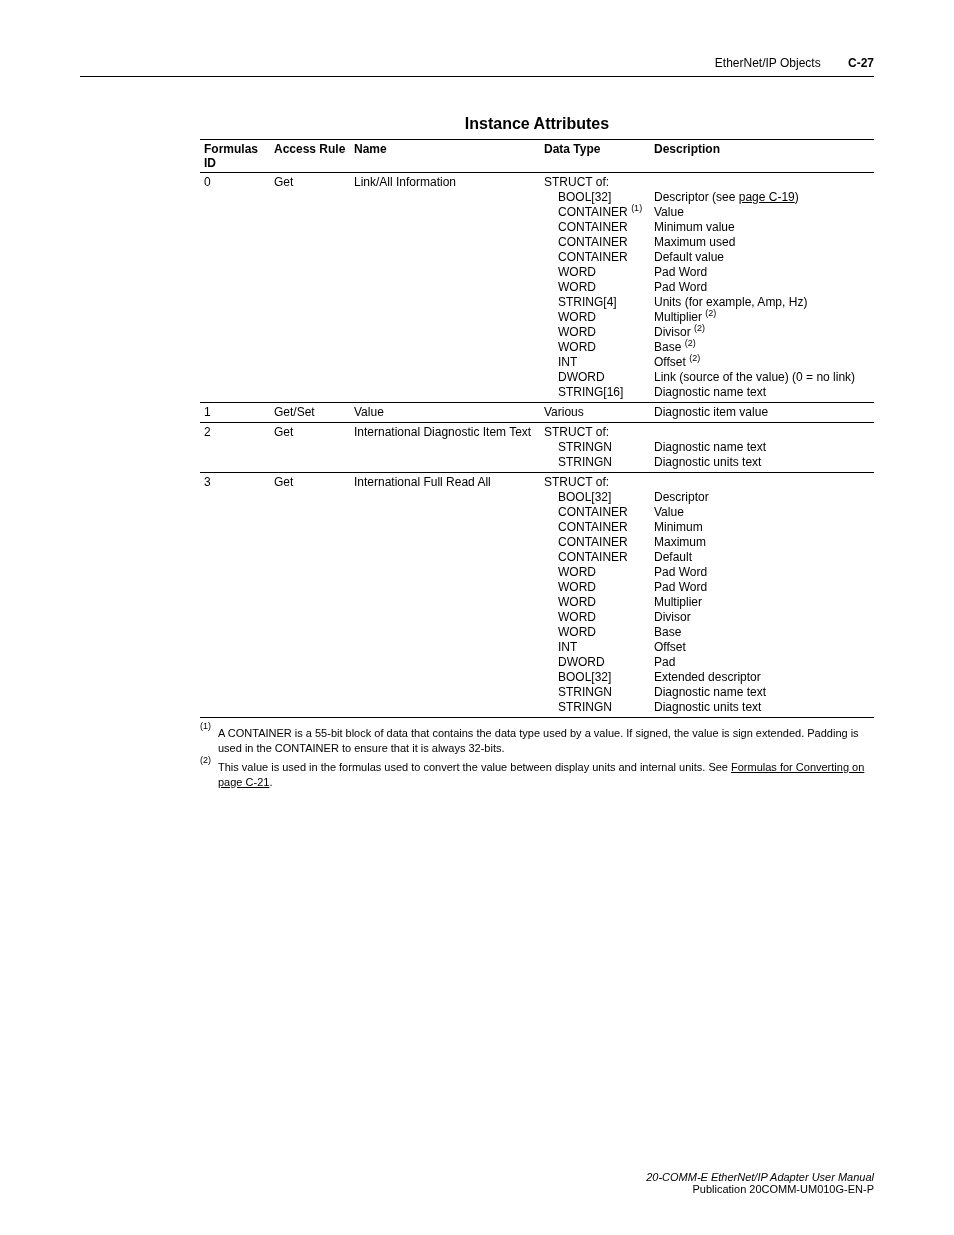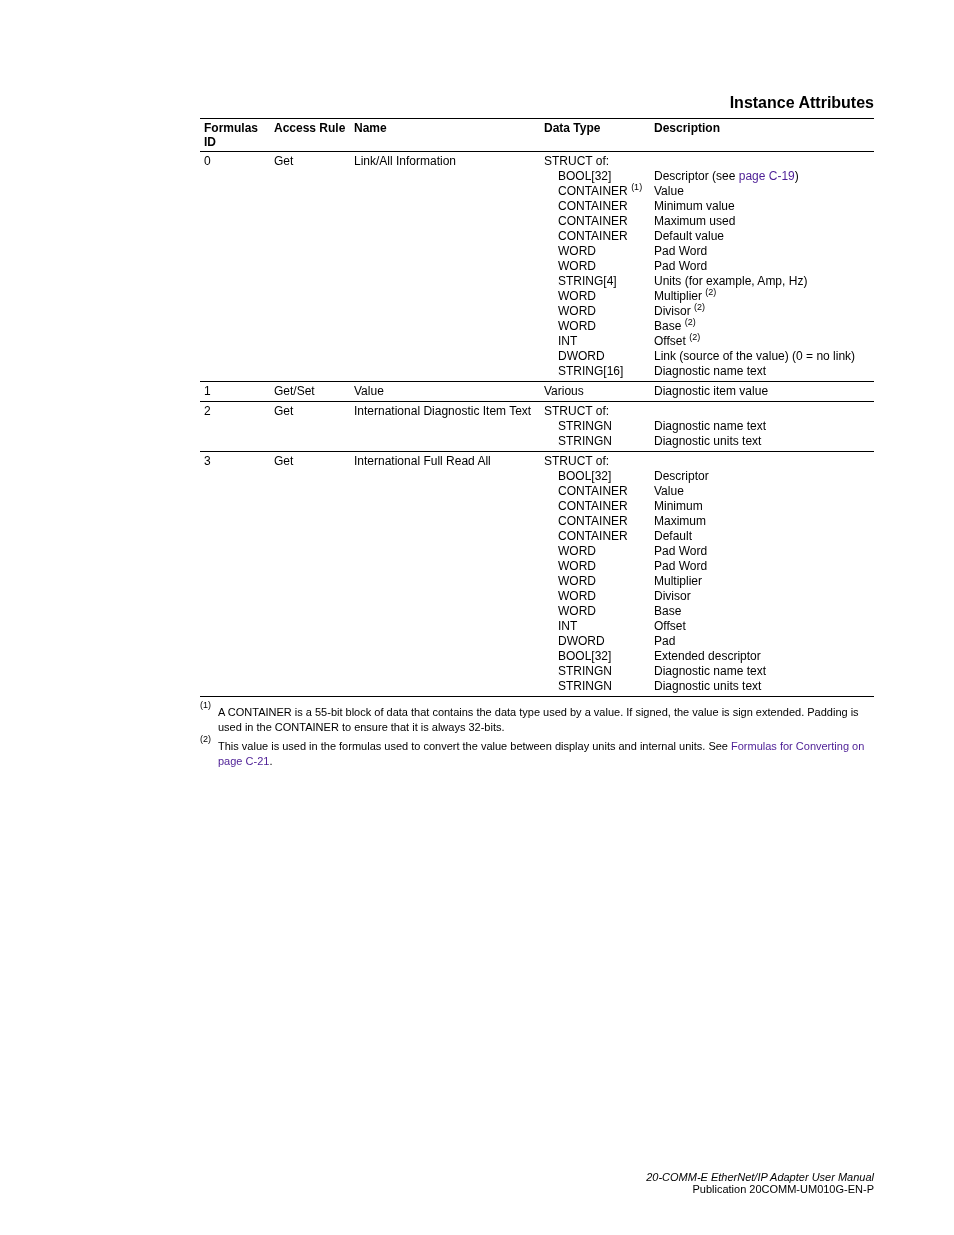--- a/index.html
+++ b/index.html
@@ -21,21 +21,21 @@
     position: relative;
   }
   .header-line {
     border-bottom: 1px solid #000;
     padding-bottom: 6px;
     text-align: right;
     font-size: 12px;
   }
   .header-line .bold { font-weight: bold; margin-left: 24px;}
   .title {
-    text-align: right;
+    text-align: center;
     font-weight: bold;
     font-size: 16px;
     margin-top: 38px;
     margin-bottom: 6px;
     margin-left: 120px;
   }
   .table-wrap {
     margin-left: 120px;
   }
   table.attr {
@@ -61,21 +61,21 @@
   table.attr tr:last-child td {
     border-bottom: 1.5px solid #000;
   }
   .col-attr { width: 70px; }
   .col-rule { width: 80px; }
   .col-name { width: 190px; }
   .col-type { width: 110px; }
   .col-desc { width: auto; }
   .indent { padding-left: 14px; display:block;}
   sup { font-size: 9px; vertical-align: super; line-height:0;}
-  a.link { color: #4c1d95; }
+  a.link { color: #000000; text-decoration: underline; }
   .footnotes {
     margin-left: 120px;
     margin-top: 8px;
     font-size: 11px;
     line-height: 1.35;
   }
   .fn-row {
     display: flex;
     align-items: flex-start;
     margin-bottom: 4px;
@@ -97,20 +97,24 @@
     text-align: right;
     font-size: 11px;
   }
   .footer .manual { font-style: italic; margin-top: 47px; }
 </style>
 </head>
 <body>
 
 <div class="page">
 
+  <div class="header-line">
+    <span>EtherNet/IP Objects</span>
+    <span class="bold">C-27</span>
+  </div>
 
   <div class="title">Instance Attributes</div>
 
   <div class="table-wrap">
   <table class="attr">
     <colgroup>
       <col class="col-attr">
           <col class="col-rule">
           <col class="col-name">
           <col class="col-type">

